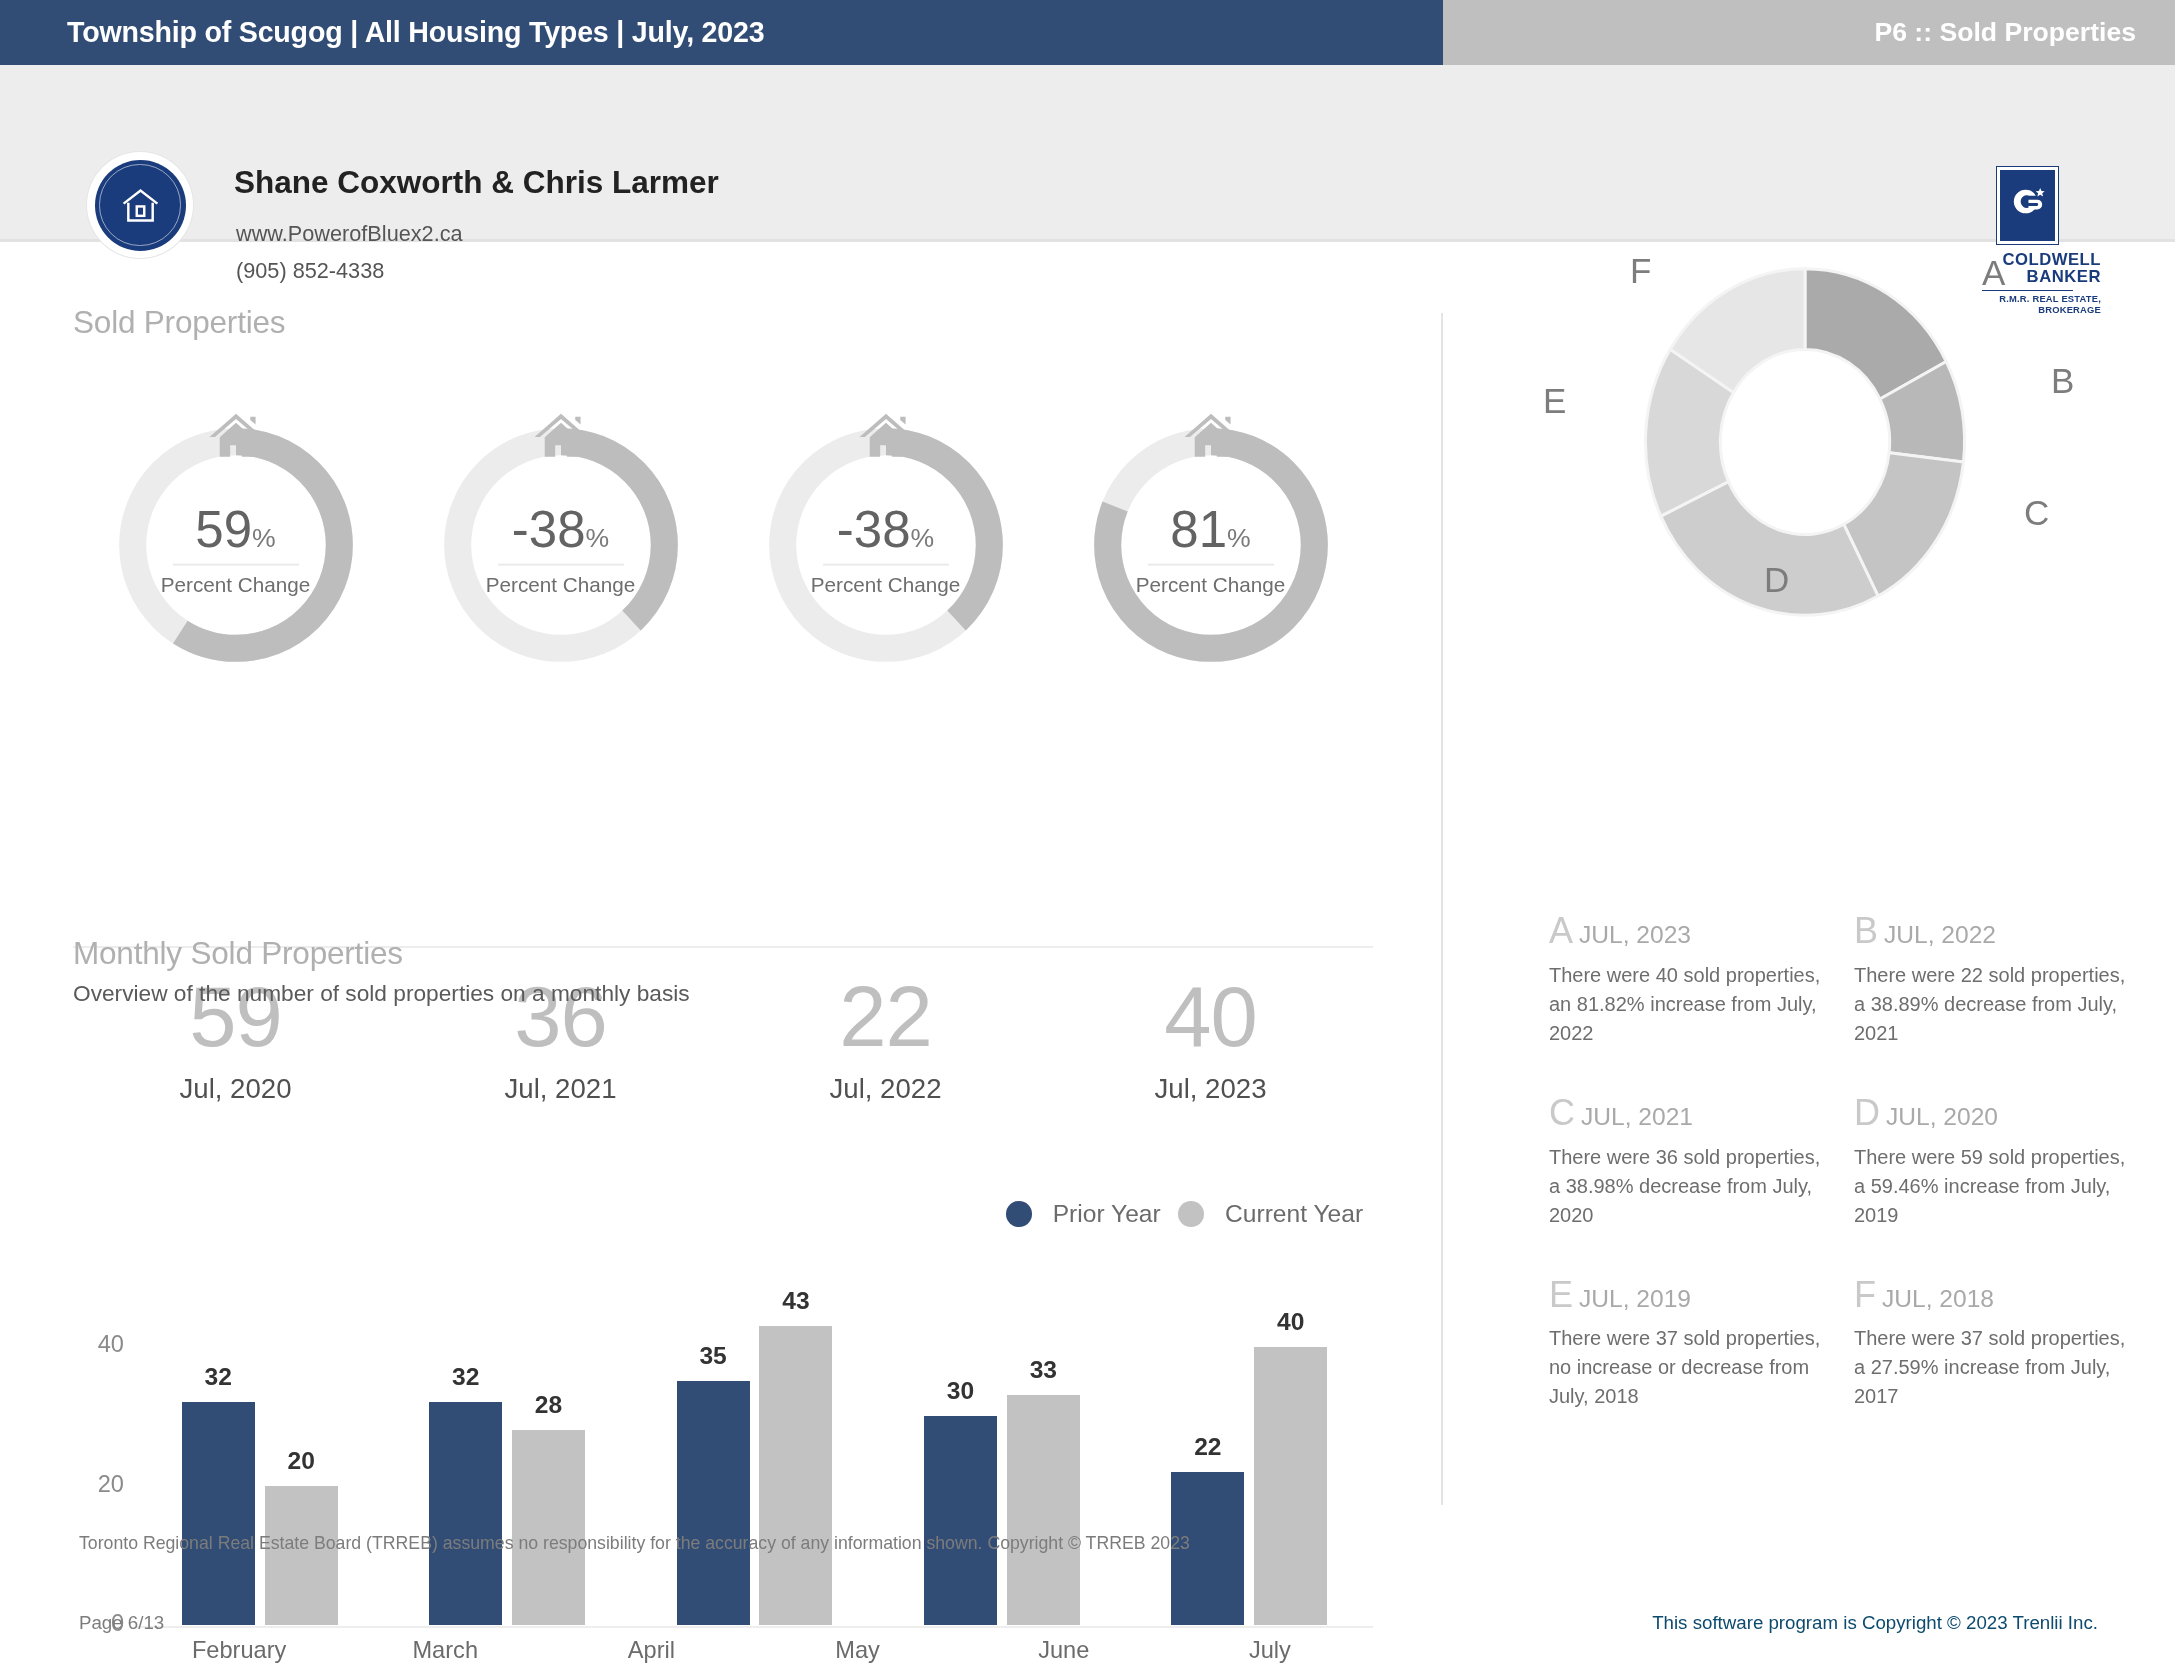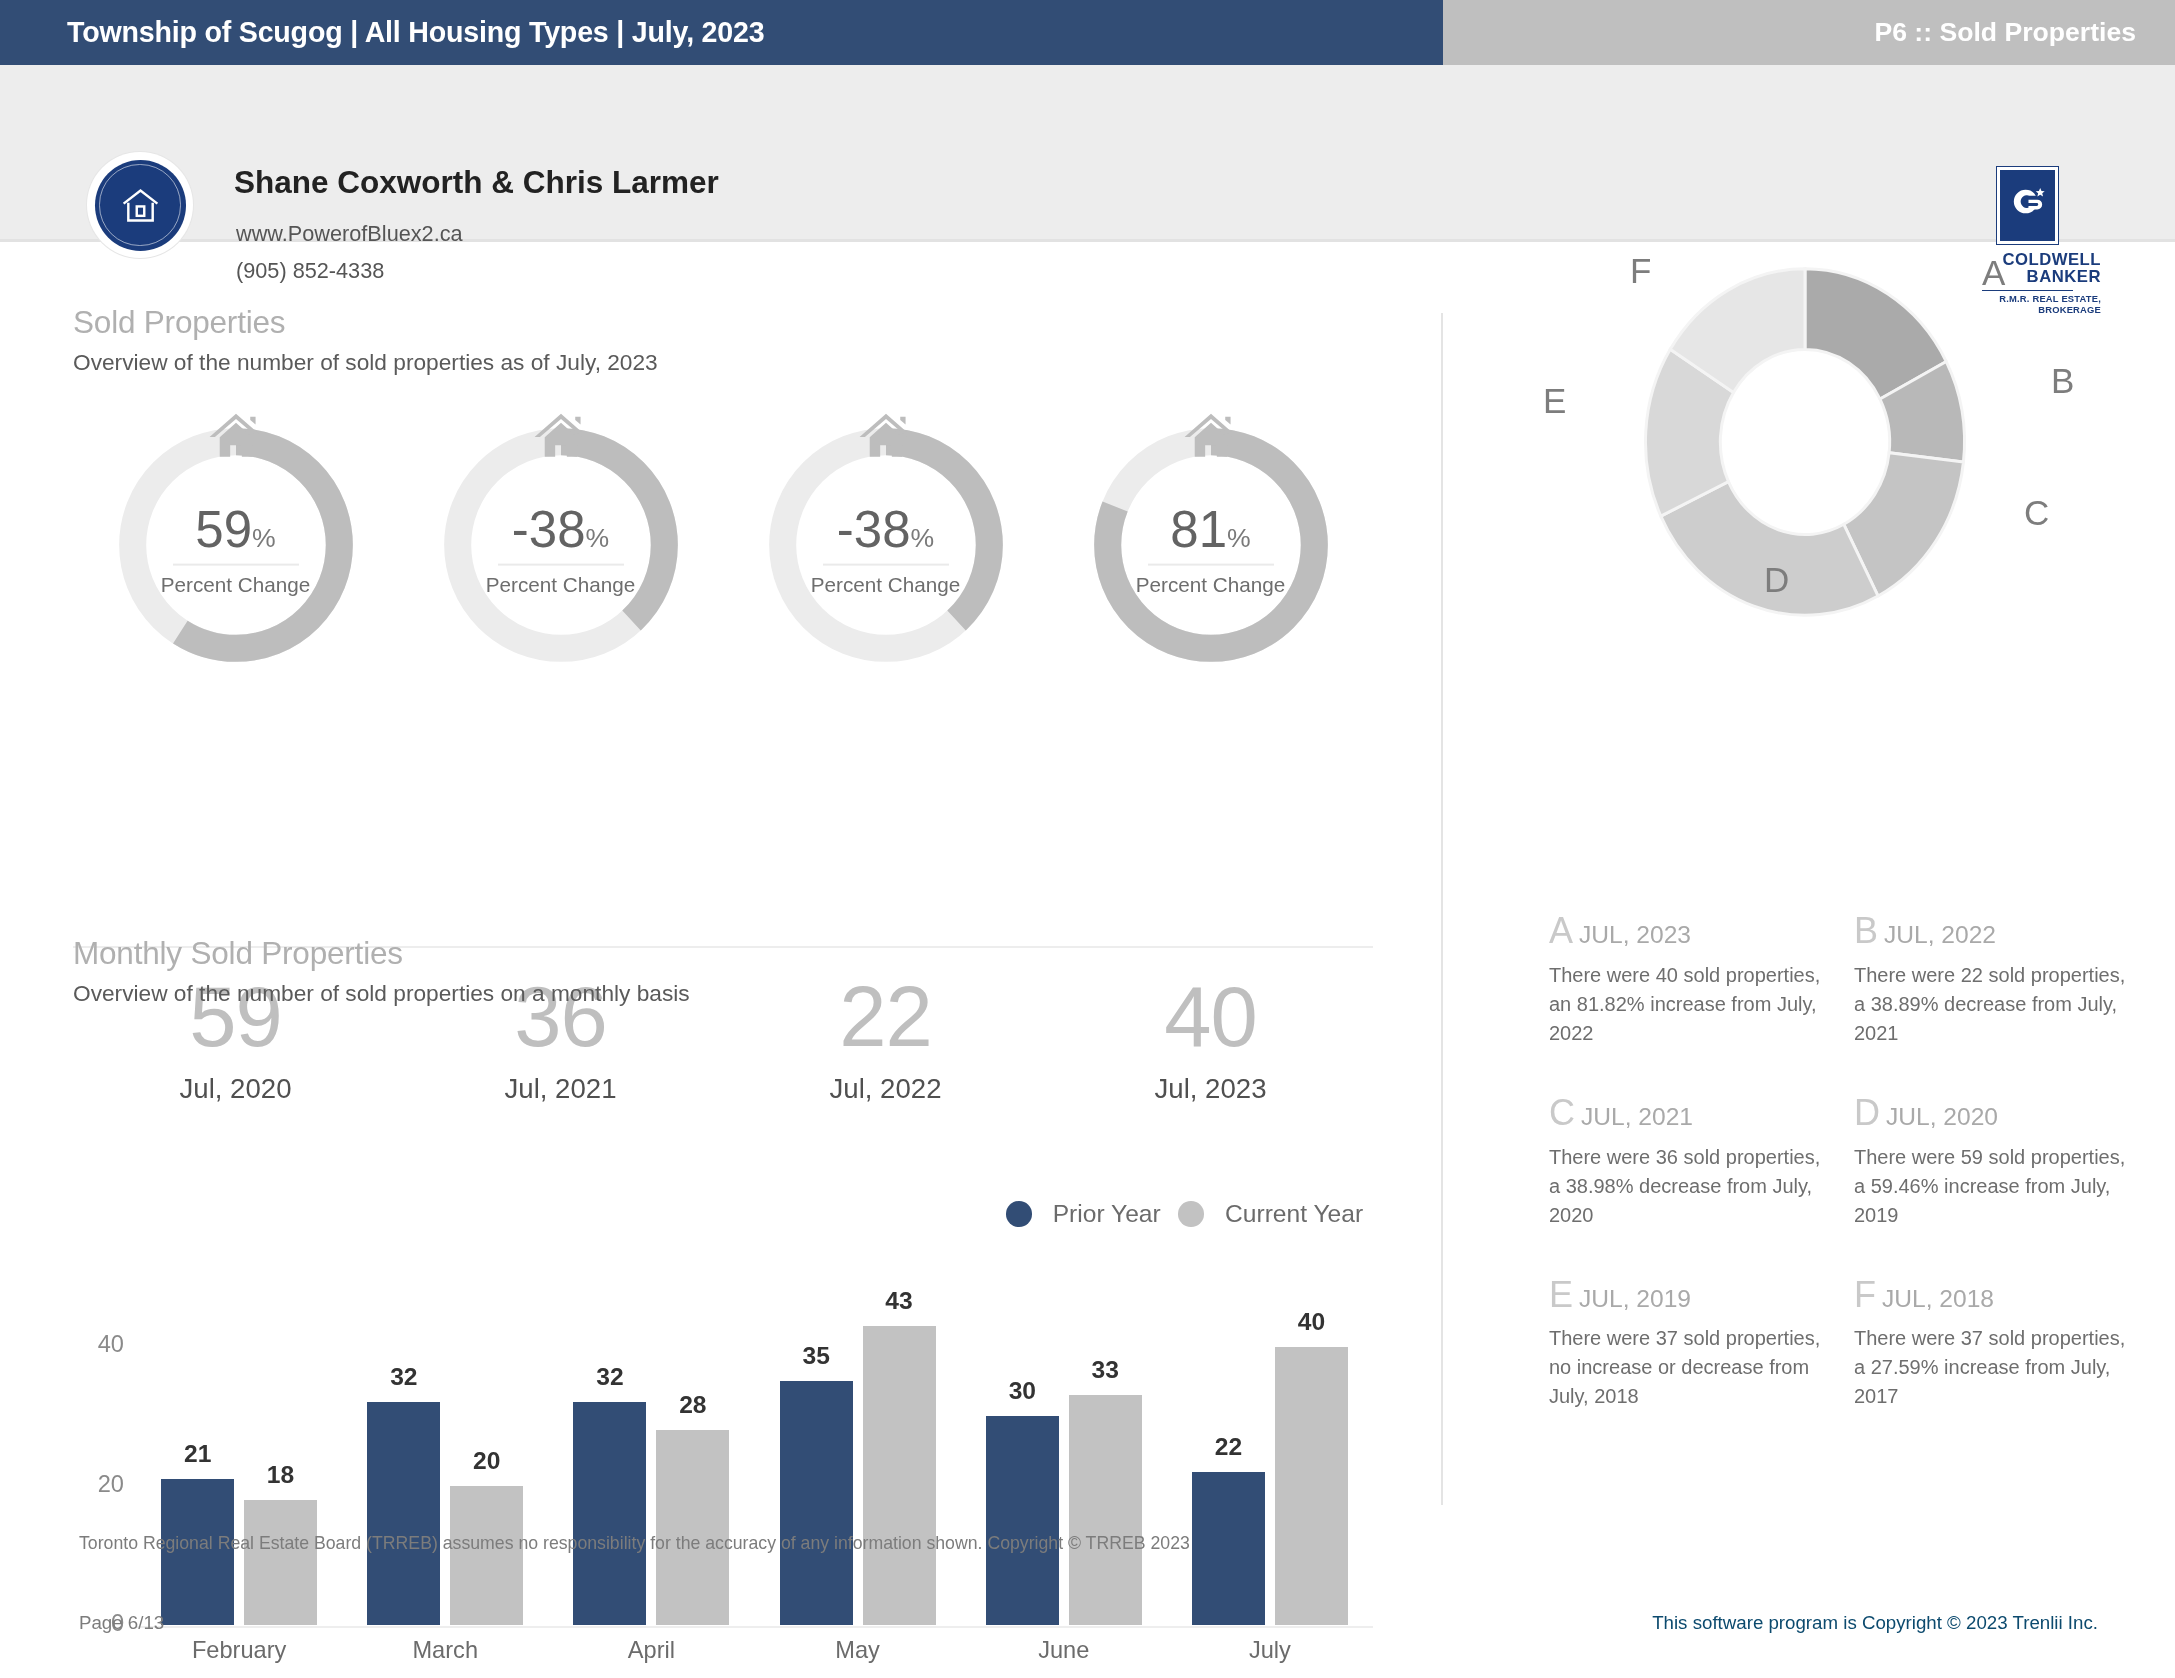--- a/index.html
+++ b/index.html
@@ -204,21 +204,20 @@
       </div>
     </div>
   </div>
 
   <div class="divider-v"></div>
 
   <div class="left-col">
 
     <div class="sold-head">
       <div class="sec-title">Sold Properties</div>
-      <div class="sec-sub">Overview of the number of sold properties as of July, 2023</div>
     </div>
 
     <div class="gauges">
 
       <div class="gauge-cell">
         <div class="gauge-wrap">
           <svg viewBox="0 0 100 100">
             <circle cx="50" cy="50" r="42" fill="none" stroke="#ECECEC" stroke-width="11"></circle>
             <circle class="arc" cx="50" cy="50" r="42" fill="none" stroke="#BDBDBD" stroke-width="11" transform="rotate(-90 50 50)" stroke-dasharray="155.70 109.20"></circle>
           </svg>
@@ -348,30 +347,20 @@
         </div>
       </div>
 
       <div id="yticks">
           <div class="ytick" style="top: 341px;">0</div>
           <div class="ytick" style="top: 202px;">20</div>
           <div class="ytick" style="top: 62px;">40</div>
         </div>
       <div class="plot">
         <div class="groups" id="bar-groups">
-            <div class="group">
-              <div class="bar prior" style="height: 146px;">
-                <span class="lab">21</span>
-                <div class="fill"></div>
-              </div>
-              <div class="bar current" style="height: 125px;">
-                <span class="lab">18</span>
-                <div class="fill"></div>
-              </div>
-            </div>
             <div class="group">
               <div class="bar prior" style="height: 223px;">
                 <span class="lab">32</span>
                 <div class="fill"></div>
               </div>
               <div class="bar current" style="height: 139px;">
                 <span class="lab">20</span>
                 <div class="fill"></div>
               </div>
             </div>

